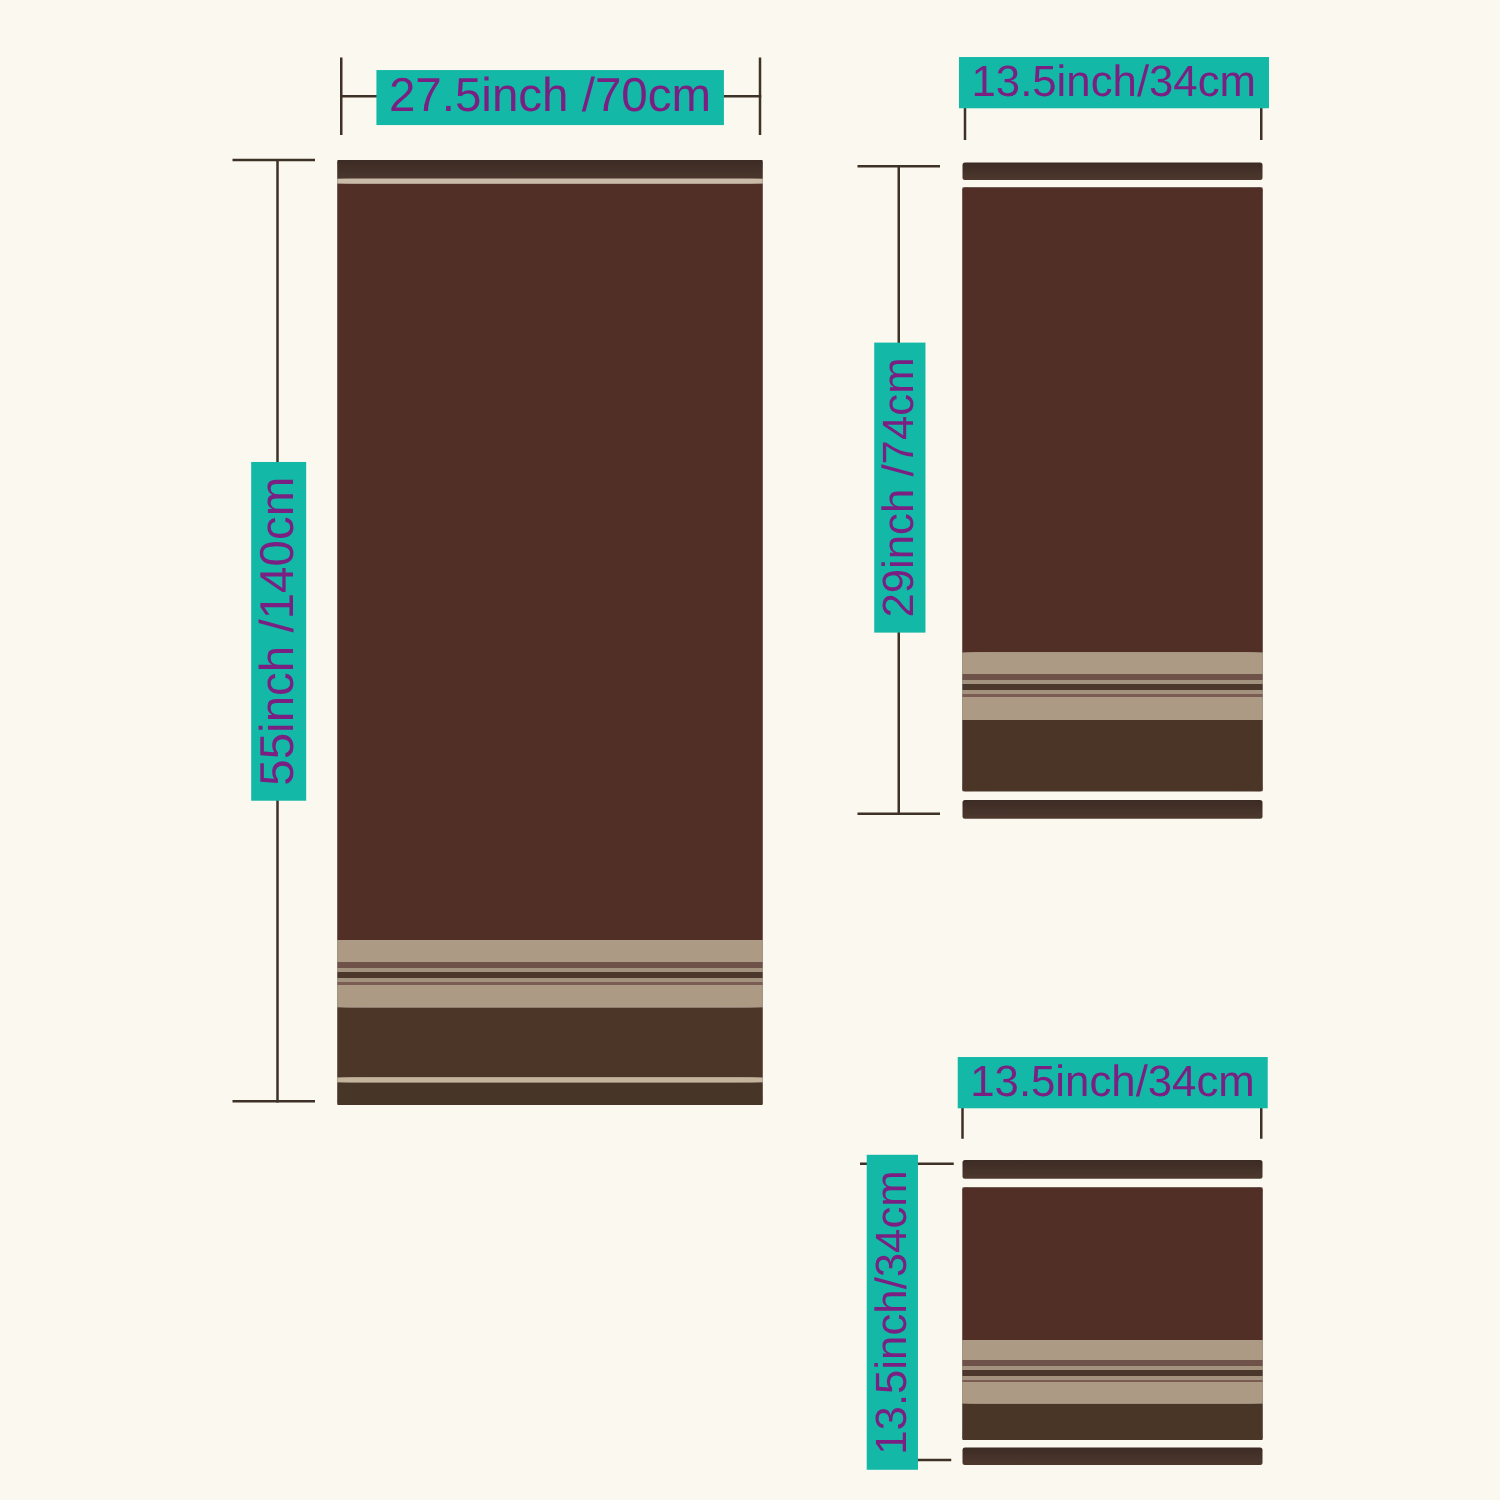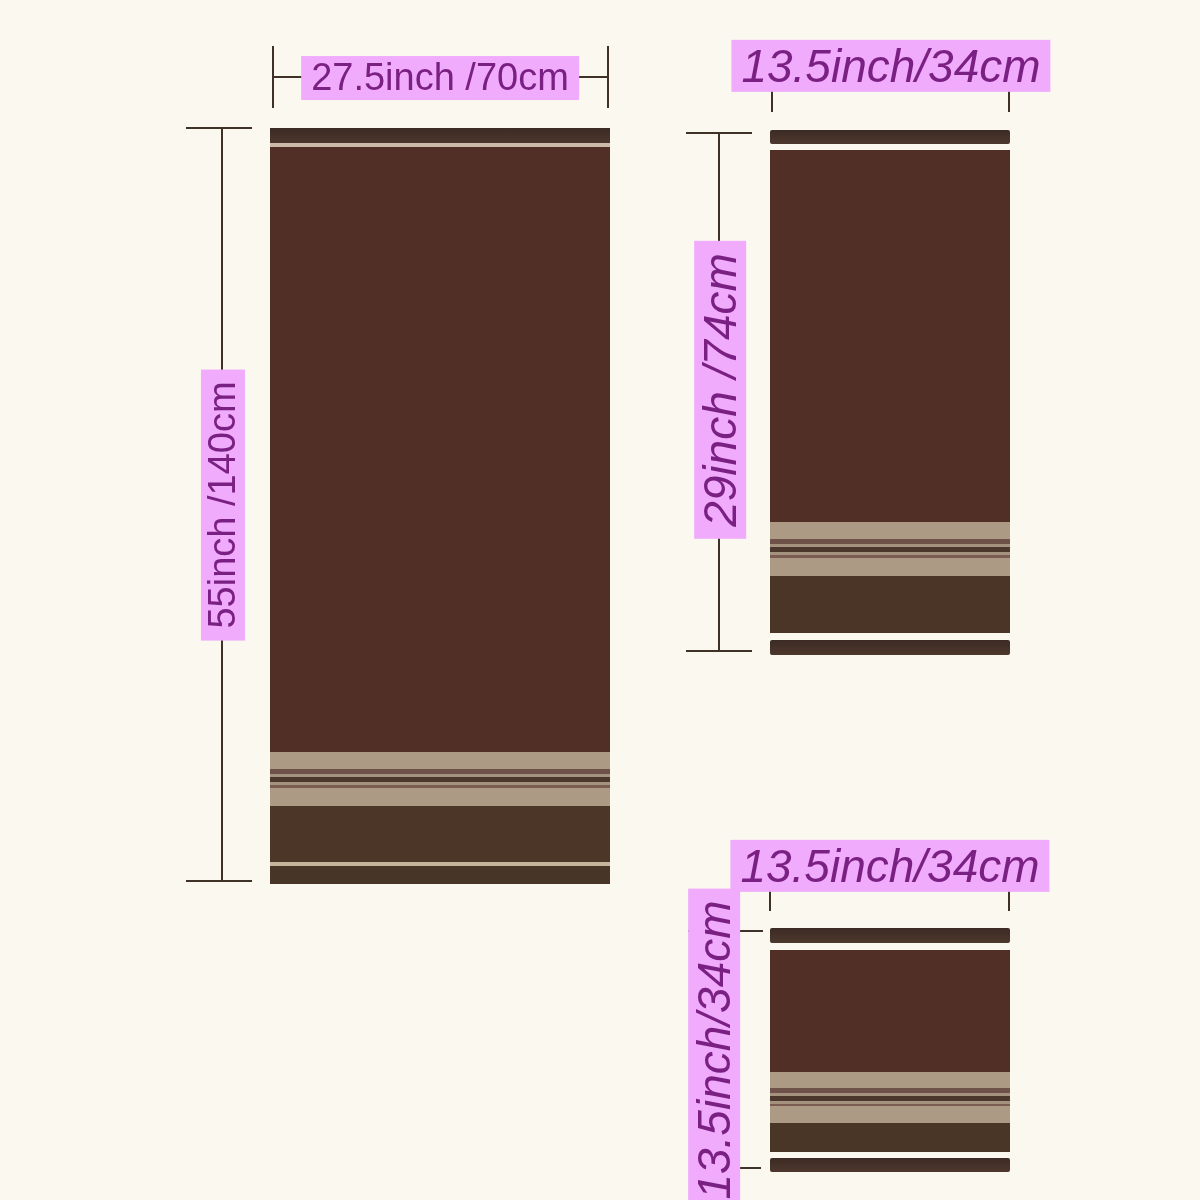--- a/index.html
+++ b/index.html
@@ -6,31 +6,31 @@
   body{font-family:"Liberation Sans", sans-serif;}
   .canvas{
     position:relative;width:1200px;height:1200px;
     background:#FBF8EF;overflow:hidden;
   }
   
   .dl{position:absolute;background:#3E3126;}
   .dl.h{height:2px;}
   .dl.v{width:2px;}
   .dim-label{
-    position:absolute;color:#7B2083;background:#f0abfc;
+    position:absolute;color:#7B2083;background:#14b8a6;
     white-space:nowrap;line-height:1.05;z-index:3;
   }
   .dim-label.hor{transform:translate(-50%,-50%);padding:2px 10px;}
   .dim-label.ver{
     writing-mode:vertical-rl;
     transform:translate(-50%,-50%) rotate(180deg);
     padding:12px 2px;
   }
   .fs-lg{font-size:38px;}
-  .fs-md{font-size:46px;font-style:italic;}
+  .fs-md{font-size:35px;}
 
   
   .towel{position:absolute;display:flex;flex-direction:column;border-radius:2px;}
   .shadowed{
     box-shadow:inset 0 2px 6px rgba(28,17,9,.55),
                inset 3px 0 9px rgba(28,17,9,.5),
                inset -3px 0 9px rgba(28,17,9,.45),
                inset 0 -2px 8px rgba(28,17,9,.45),
                inset 0 0 26px rgba(28,17,9,.3);
   }

